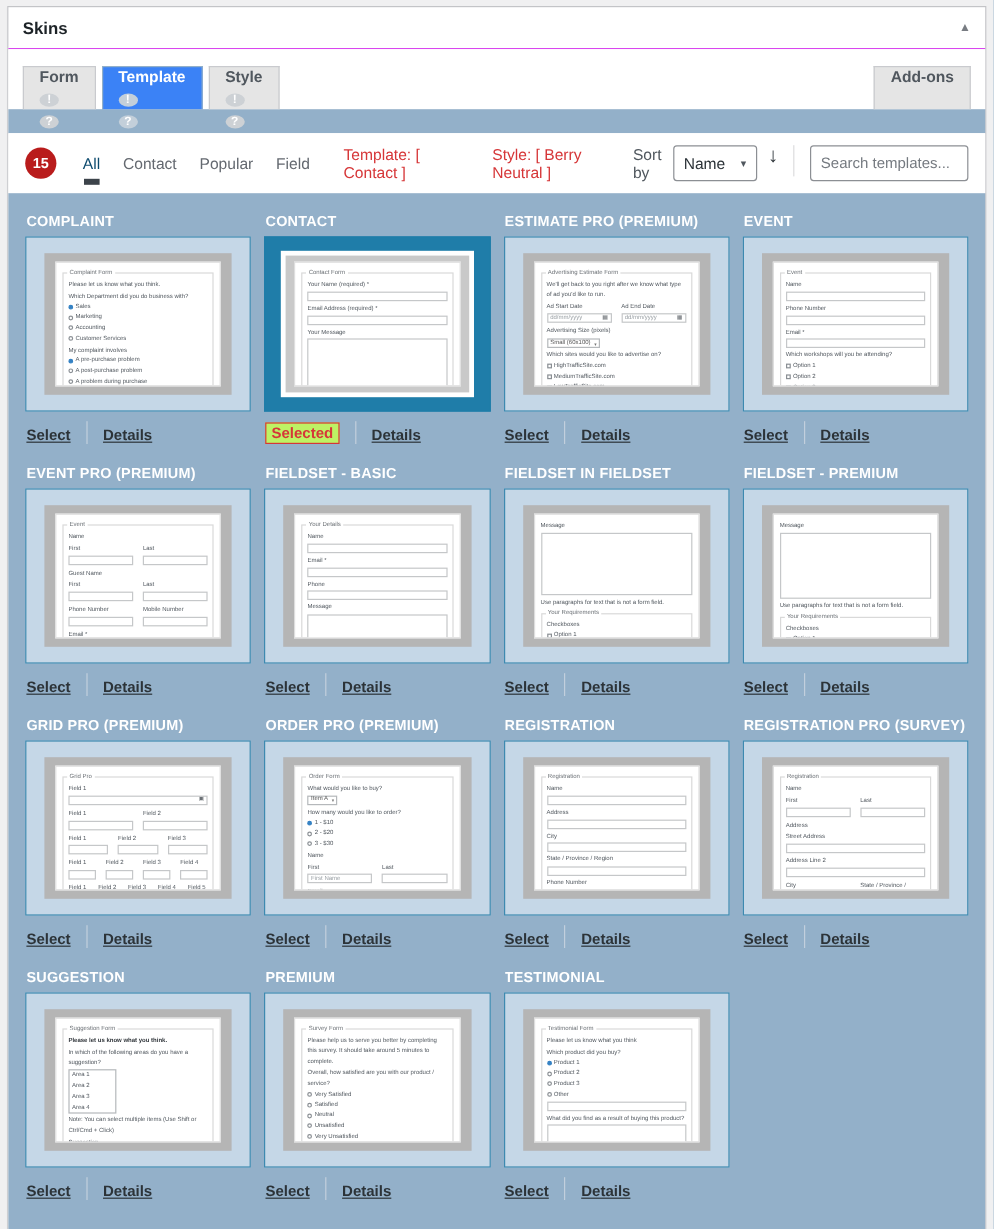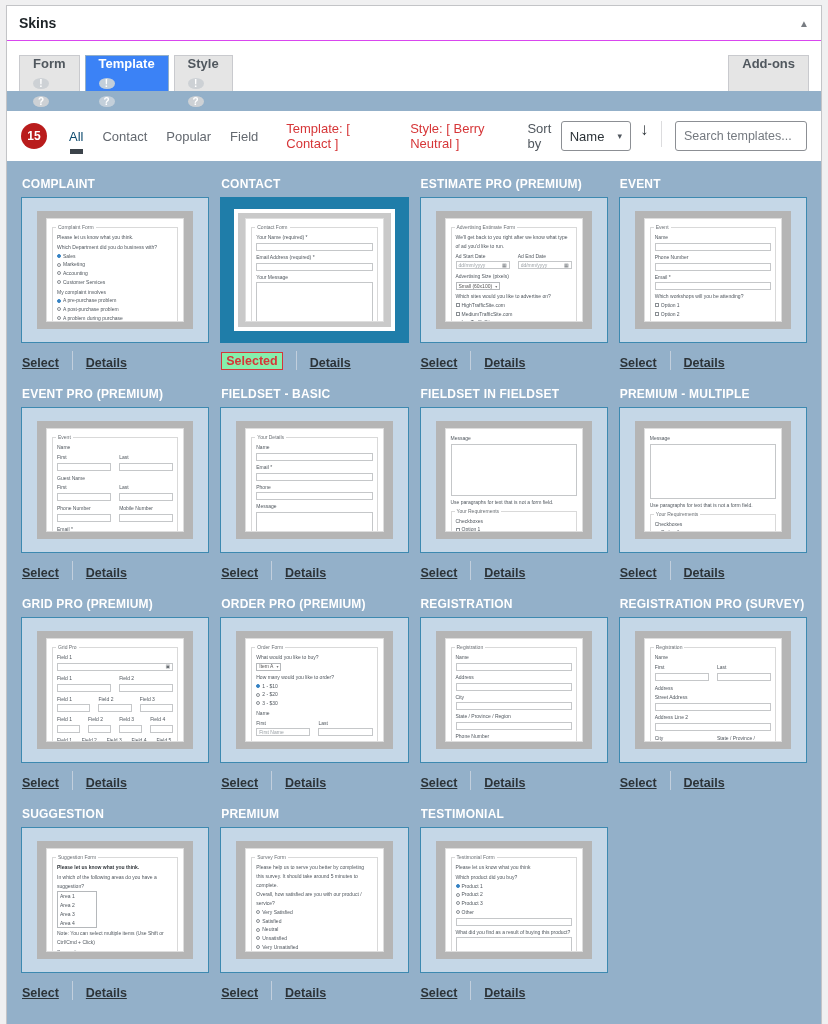--- a/index.html
+++ b/index.html
@@ -87,21 +87,21 @@
   .thumb.selected .white { background: #fff; height: 100%; padding: 4px; }
   .thumb.selected .gray { background: #c9c9c9; padding: 5px 7px; }
   .pv {
     background: #fff; border: 1px solid #dedede; height: 100%; overflow: hidden;
     padding: 4px 5px 2px; font-size: 5px; line-height: 1.75; color: #50575e;
   }
   .links { display: flex; align-items: flex-end; gap: 13px; margin-top: 8px; padding-left: 1px; }
   .card-link { color: #2c3338; font-size: 12.5px; font-weight: 600; text-decoration: underline; cursor: pointer; }
   .vdiv2 { width: 1px; height: 19px; background: #c2cfdd; }
   .selected-label {
-    color: #d63638; border: 1px solid #d63638; background: #86efac;
+    color: #d63638; border: 1px solid #d63638; background: #bef264;
     font-size: 12.5px; font-weight: 600; padding: 1px 4px;
   }
 
   
   .pv-fieldset { border: 1px solid #d9d9d9; position: relative; margin: 4px 0 2px; padding: 4px 4px 2px; }
   .pv-fieldset > .lg { position: absolute; top: -5px; left: 3px; background: #fff; padding: 0 2px; color: #6b7075; white-space: nowrap; }
   .pv-label { margin-top: 1px; }
   .pv-label.b { font-weight: bold; color: #32373c; }
   .pv-opt { display: flex; align-items: center; gap: 2px; }
   .pv-ctl { width: 4px; height: 4px; border: 1px solid #8a8f94; background: #fff; flex: none; }
@@ -438,21 +438,21 @@
             </div>
           </div>
         </div>
         <div class="links">
           <a class="card-link">Select</a>
           <span class="vdiv2"></span>
           <a class="card-link">Details</a>
         </div>
       </article>
       <article class="card">
-        <h3 class="card-title">PREMIUM - MULTIPLE</h3>
+        <h3 class="card-title">FIELDSET - PREMIUM</h3>
         <div class="thumb">
           <div class="gray">
             <div class="pv">
               <div class="pv-label">Message</div>
               <div class="pv-ta" style="height: 55px;"></div>
               <div class="pv-label">Use paragraphs for text that is not a form field.</div>
               <div class="pv-fieldset">
                 <span class="lg">Your Requirements</span>
                 <div class="pv-label">Checkboxes</div>
                 <div class="pv-opt">

